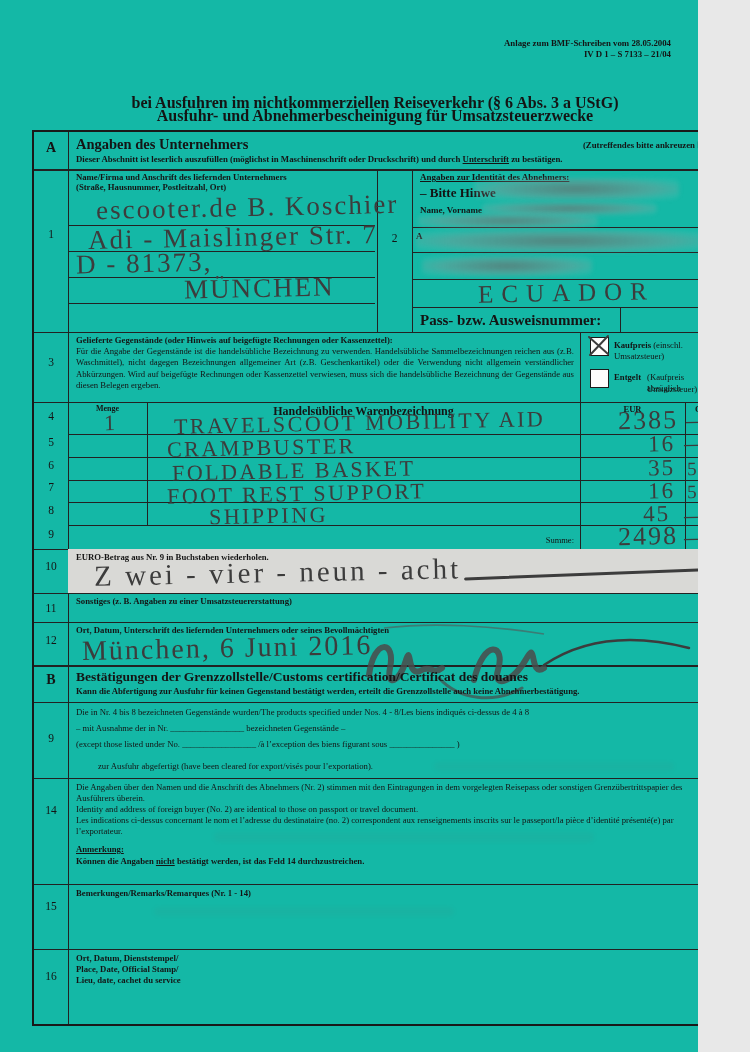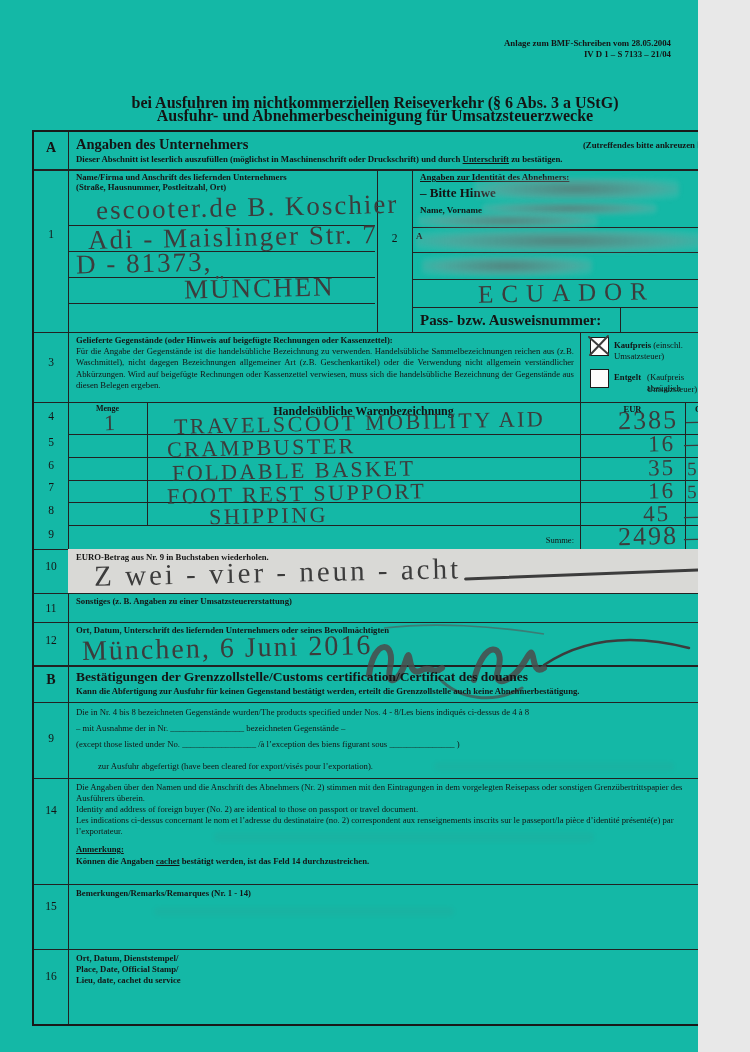--- a/index.html
+++ b/index.html
@@ -187,21 +187,21 @@
     <div class="t" style="left:42px;top:591px;width:630px;">– mit Ausnahme der in Nr. _________________  bezeichneten Gegenstände –</div>
     <div class="t" style="left:42px;top:607px;width:630px;">(except those listed under No.  _________________  /à l’exception des biens figurant sous  _______________  )</div>
     <div class="t" style="left:64px;top:629px;width:320px;">zur Ausfuhr abgefertigt (have been cleared for export/visés pour l’exportation).</div>
     <div class="ghost" style="left:400px;top:630px;width:240px;height:9px;"></div>
 
     <div class="num" style="top:672px;">14</div>
     <div class="t" style="left:42px;top:650px;width:634px;">Die Angaben über den Namen und die Anschrift des Abnehmers (Nr. 2) stimmen mit den Eintragungen in dem vorgelegten Reisepass oder sonstigen Grenzübertrittspapier des Ausführers überein.</div>
     <div class="t" style="left:42px;top:672px;width:634px;">Identity and address of foreign buyer (No. 2) are identical to those on passport or travel document.</div>
     <div class="t" style="left:42px;top:683px;width:634px;">Les indications ci-dessus concernant le nom et l’adresse du destinataire (no. 2) correspondent aux renseignements inscrits sur le passeport/la pièce d’identité présenté(e) par l’exportateur.</div>
     <div class="t b u" style="left:42px;top:712px;">Anmerkung:</div>
-    <div class="t b" style="left:42px;top:724px;"><span>Können die Angaben </span><span class="u">cachet</span><span> bestätigt werden, ist das Feld 14 durchzustreichen.</span></div>
+    <div class="t b" style="left:42px;top:724px;"><span>Können die Angaben </span><span class="u">nicht</span><span> bestätigt werden, ist das Feld 14 durchzustreichen.</span></div>
     <div class="ghost" style="left:180px;top:700px;width:380px;height:10px;"></div>
 
     <div class="num" style="top:768px;">15</div>
     <div class="t b" style="left:42px;top:756px;">Bemerkungen/Remarks/Remarques (Nr. 1 - 14)</div>
     <div class="ghost" style="left:120px;top:775px;width:300px;height:9px;"></div>
 
     <div class="num" style="top:838px;">16</div>
     <div class="t b" style="left:42px;top:821px;">Ort, Datum, Dienststempel/</div>
     <div class="t b" style="left:42px;top:832px;">Place, Date, Official Stamp/</div>
     <div class="t b" style="left:42px;top:843px;">Lieu, date, cachet du service</div>

